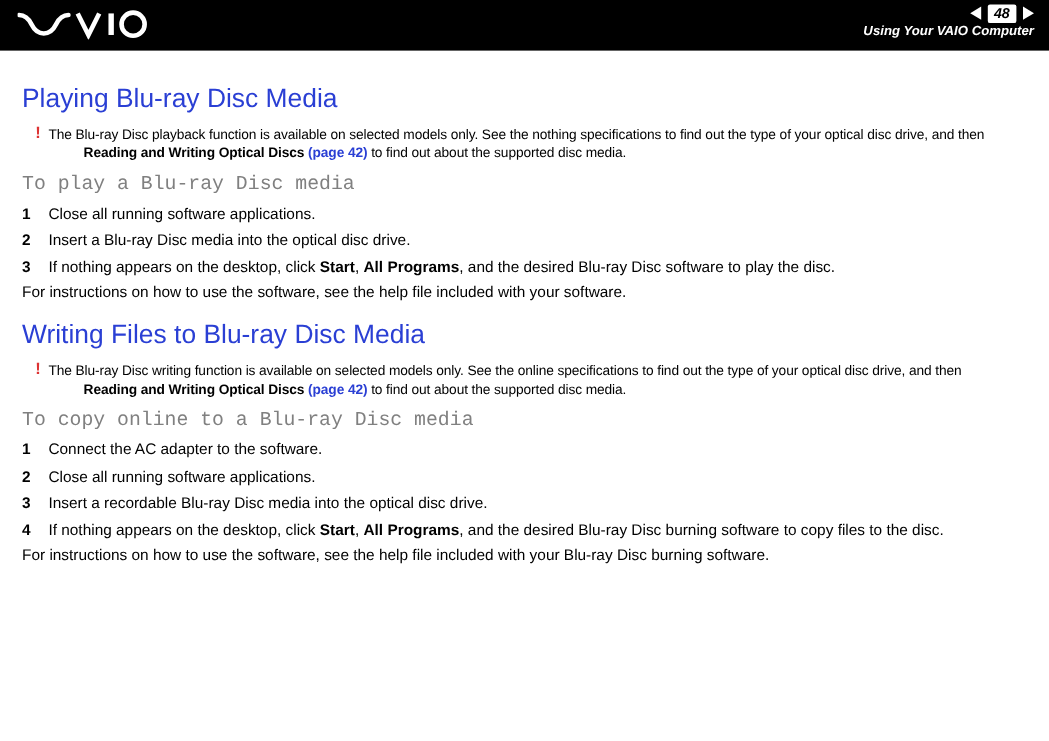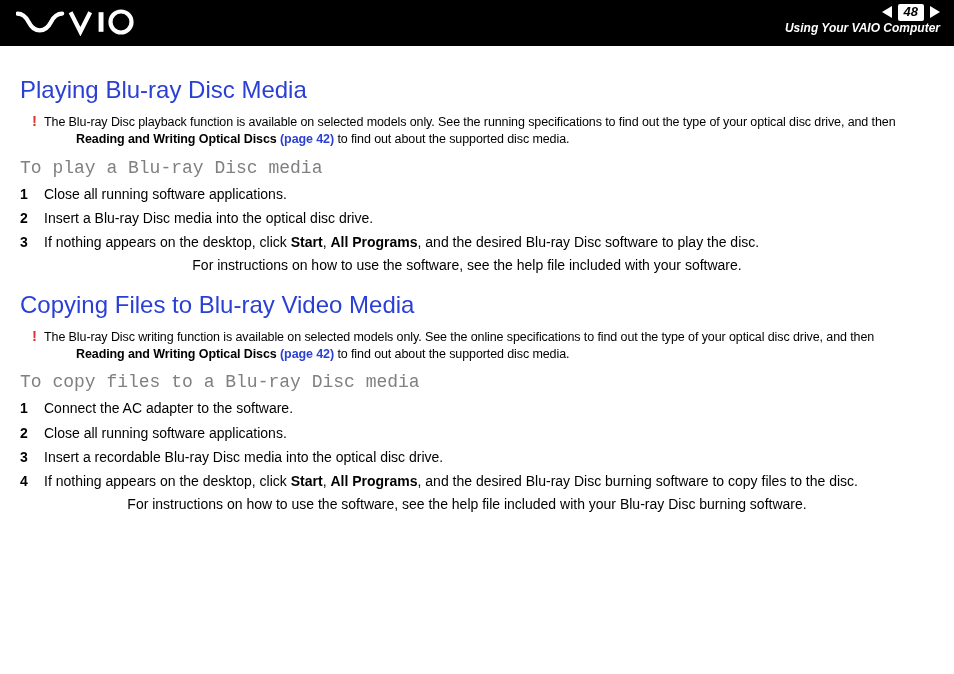--- a/index.html
+++ b/index.html
@@ -119,21 +119,20 @@
   ol.steps li .num {
     position: absolute;
     left: 0;
     font-weight: bold;
   }
   .steps .b { font-weight: bold; }
   p.after {
     font-size: 14px;
     margin-top: 4px;
     margin-bottom: 6px;
-    text-align: center;
   }
   .logo svg { height: 28px; }
 </style>
 </head>
 <body>
 
 <div class="header">
   <div class="logo">
     <svg viewBox="0 0 200 40" width="140" height="28">
       <g fill="#fff">
@@ -153,42 +152,42 @@
     <div>Using Your VAIO Computer</div>
   </div>
 </div>
 
 <div class="content">
 
   <h2 class="section-title">Playing Blu-ray Disc Media</h2>
 
   <div class="warning">
     <span class="bang">!</span>
-    <span>The Blu-ray Disc playback function is available on selected models only. See the running specifications to find out the type of your optical disc drive, and then </span><span class="bold">Reading and Writing Optical Discs </span><span class="link">(page 42)</span><span> to find out about the supported disc media.</span>
+    <span>The Blu-ray Disc playback function is available on selected models only. See the nothing specifications to find out the type of your optical disc drive, and then </span><span class="bold">Reading and Writing Optical Discs </span><span class="link">(page 42)</span><span> to find out about the supported disc media.</span>
   </div>
 
 
   <h3 class="sub">To play a Blu-ray Disc media</h3>
 
   <ol class="steps">
     <li><span class="num">1</span><span>Close all running software applications.</span></li>
     <li><span class="num">2</span><span>Insert a Blu-ray Disc media into the optical disc drive.</span></li>
     <li><span class="num">3</span><span>If nothing appears on the desktop, click </span><span class="b">Start</span><span>, </span><span class="b">All Programs</span><span>, and the desired Blu-ray Disc software to play the disc.</span></li>
   </ol>
 
   <p class="after">For instructions on how to use the software, see the help file included with your software.</p>
 
-  <h2 class="section-title">Copying Files to Blu-ray Video Media</h2>
+  <h2 class="section-title">Writing Files to Blu-ray Disc Media</h2>
 
   <div class="warning">
     <span class="bang">!</span>
     <span>The Blu-ray Disc writing function is available on selected models only. See the online specifications to find out the type of your optical disc drive, and then </span><span class="bold">Reading and Writing Optical Discs </span><span class="link">(page 42)</span><span> to find out about the supported disc media.</span>
   </div>
 
-  <h3 class="sub">To copy files to a Blu-ray Disc media</h3>
+  <h3 class="sub">To copy online to a Blu-ray Disc media</h3>
 
   <ol class="steps">
     <li><span class="num">1</span><span>Connect the AC adapter to the software.</span></li>
     <li><span class="num">2</span><span>Close all running software applications.</span></li>
     <li><span class="num">3</span><span>Insert a recordable Blu-ray Disc media into the optical disc drive.</span></li>
     <li><span class="num">4</span><span>If nothing appears on the desktop, click </span><span class="b">Start</span><span>, </span><span class="b">All Programs</span><span>, and the desired Blu-ray Disc burning software to copy files to the disc.</span></li>
   </ol>
 
   <p class="after">For instructions on how to use the software, see the help file included with your Blu-ray Disc burning software.</p>
 

